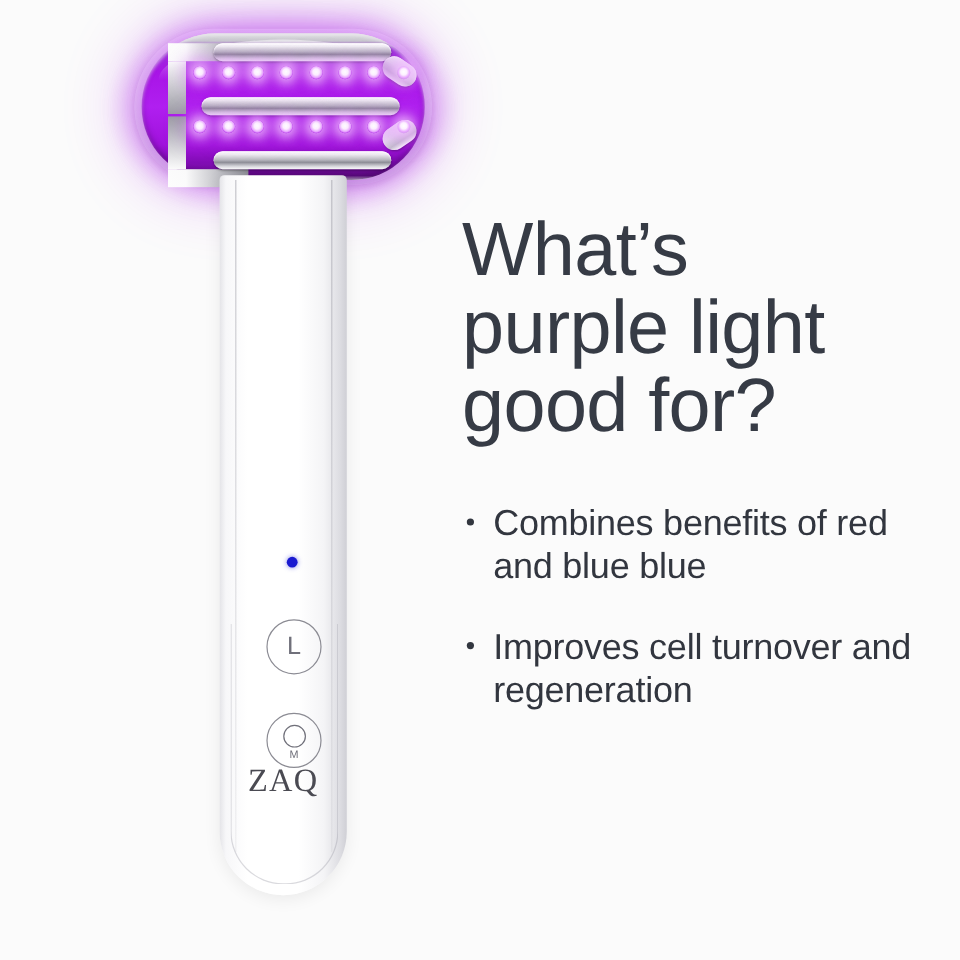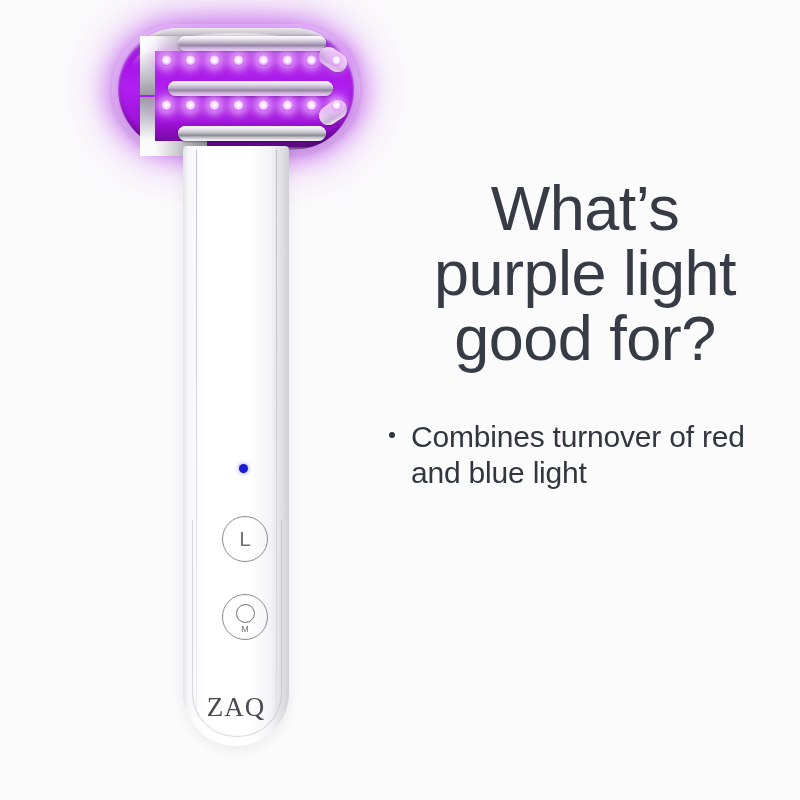--- a/index.html
+++ b/index.html
@@ -244,21 +244,21 @@
   }
   .btn-m .m-label {
     font-size: 9px;
     line-height: 1;
     margin-top: 2px;
     color: #70707a;
   }
   .brand {
     position: absolute;
     left: 183px;
-    top: 692px;
+    top: 635px;
     width: 106px;
     text-align: center;
     font-family: "Liberation Serif", serif;
     font-size: 27px;
     letter-spacing: 1px;
     color: #4a4a52;
   }
 
   
   #text-panel {
@@ -268,21 +268,20 @@
     width: 400px;
   }
   .headline {
     margin: 0;
     color: #363b45;
     font-size: 63px;
     line-height: 1.03;
     font-weight: 400;
     letter-spacing: -0.5px;
     white-space: pre-line;
-    text-align: center;
   }
   .bullets {
     list-style: none;
     margin: 48px 0 0 0;
     padding: 0;
   }
   .bullets li {
     position: relative;
     padding-left: 26px;
     margin-bottom: 30px;
@@ -363,18 +362,22 @@
   </div>
 
   <div id="text-panel">
     <h1 class="headline">What’s
 purple light
 good for?</h1>
 
     <ul class="bullets">
       <li>
         <span class="dot"></span>
-        <span>Combines turnover of red and blue light</span>
+        <span>Combines benefits of red and blue blue</span>
+      </li>
+      <li>
+        <span class="dot"></span>
+        <span>Improves cell turnover and regeneration</span>
       </li>
     </ul>
   </div>
 
 </div>
 
 </body></html>

